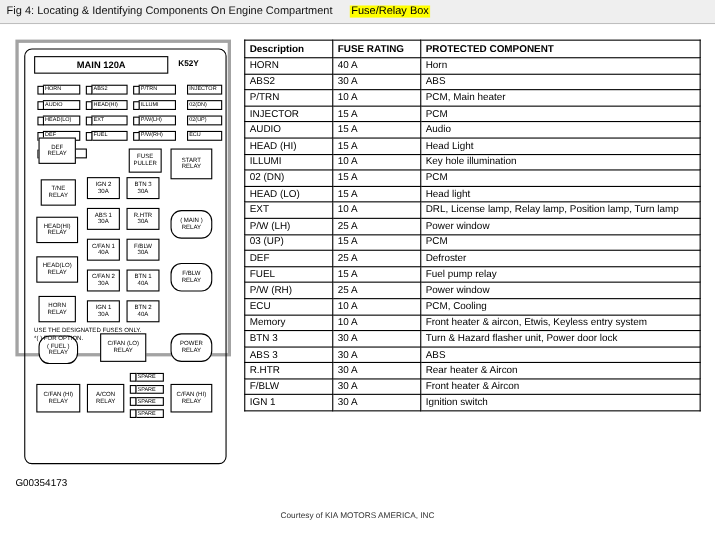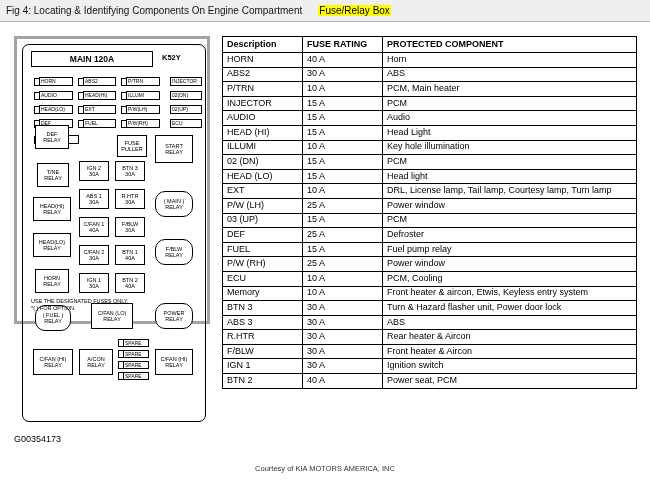--- a/index.html
+++ b/index.html
@@ -474,21 +474,21 @@
             <td>PCM</td>
           </tr>
           <tr>
             <td>HEAD (LO)</td>
             <td>15 A</td>
             <td>Head light</td>
           </tr>
           <tr>
             <td>EXT</td>
             <td>10 A</td>
-            <td>DRL, License lamp, Tail lamp, Courtesy lamp, Turn lamp</td>
+            <td>DRL, License lamp, Relay lamp, Position lamp, Turn lamp</td>
           </tr>
           <tr>
             <td>P/W (LH)</td>
             <td>25 A</td>
             <td>Power window</td>
           </tr>
           <tr>
             <td>03 (UP)</td>
             <td>15 A</td>
             <td>PCM</td>
@@ -535,25 +535,20 @@
           </tr>
           <tr>
             <td>F/BLW</td>
             <td>30 A</td>
             <td>Front heater &amp; Aircon</td>
           </tr>
           <tr>
             <td>IGN 1</td>
             <td>30 A</td>
             <td>Ignition switch</td>
-          </tr>
-          <tr>
-            <td>BTN 2</td>
-            <td>40 A</td>
-            <td>Power seat, PCM</td>
           </tr>
         </tbody>
     </table>
 
     <div id="code">G00354173</div>
     <div id="courtesy">Courtesy of KIA MOTORS AMERICA, INC</div>
   </div>
 </div>
 
 </body></html>

